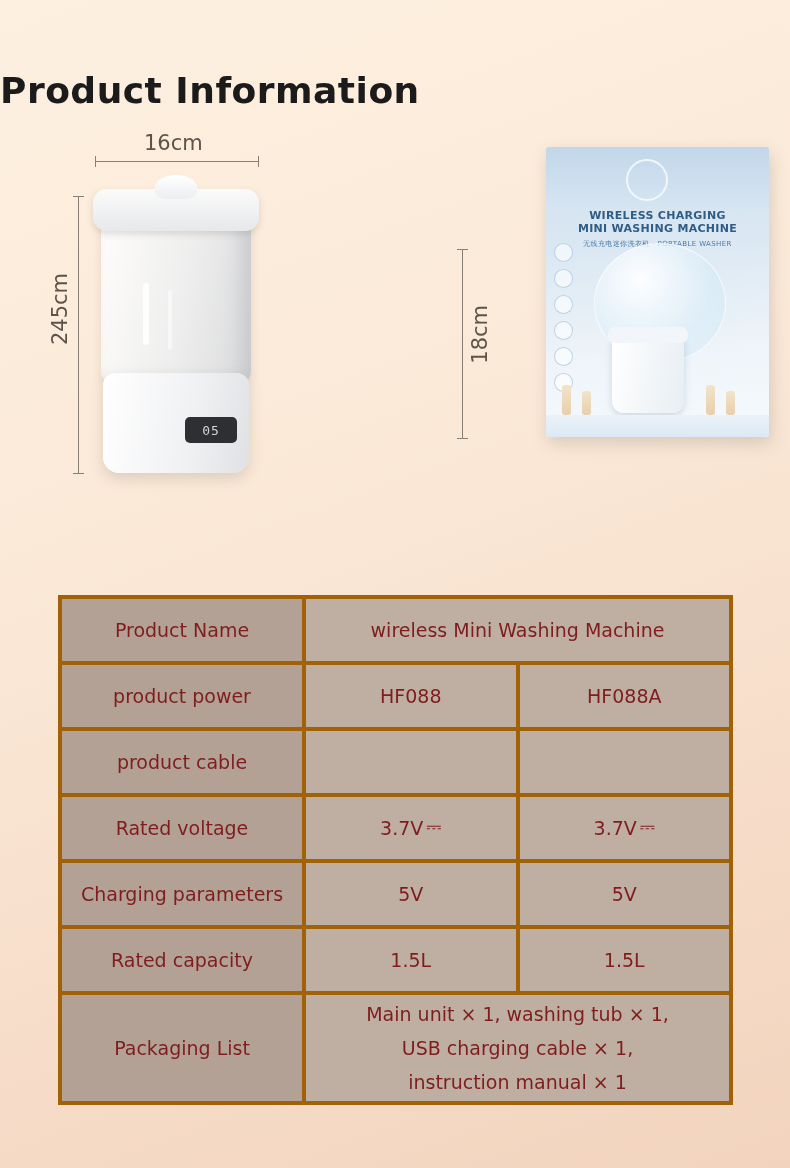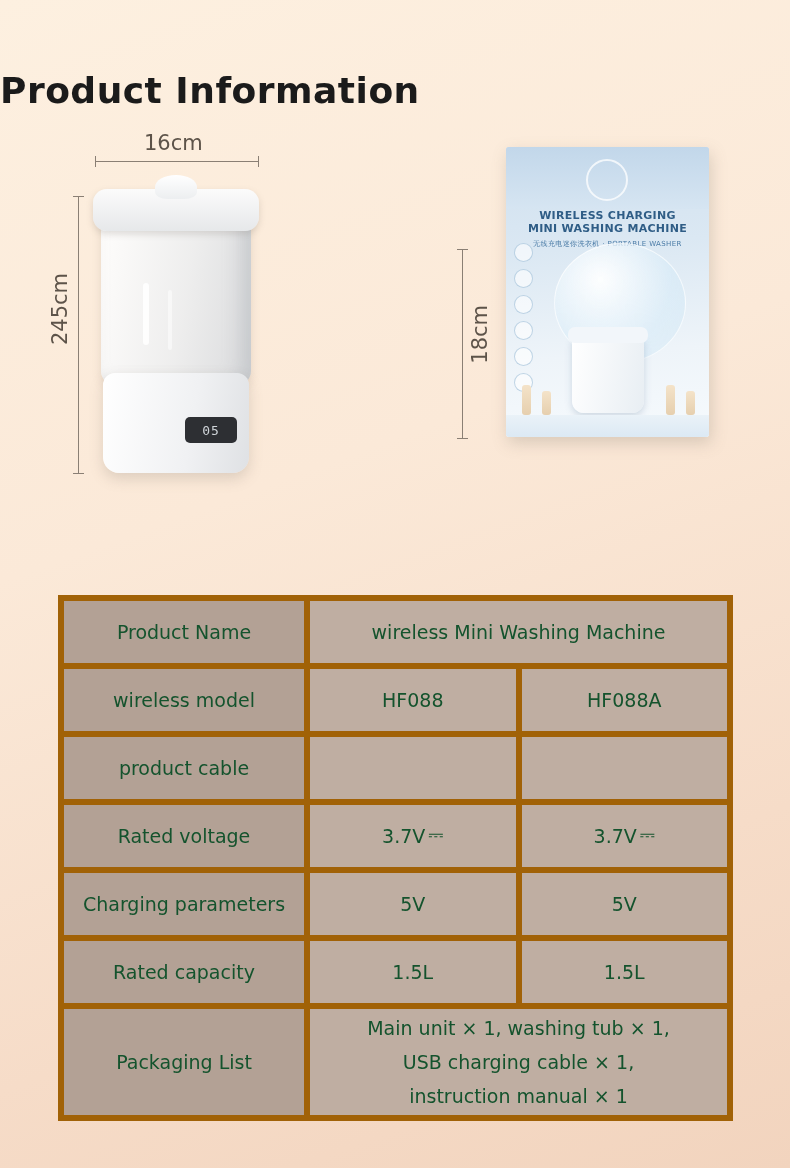--- a/index.html
+++ b/index.html
@@ -205,23 +205,23 @@
     font-size: 12px;
     display: flex;
     align-items: center;
     justify-content: center;
     letter-spacing: 1px;
   }
 
   
   .box {
     position: absolute;
-    left: 506px;
+    left: 546px;
     top: 14px;
-    width: 203px;
+    width: 223px;
     height: 290px;
     background: linear-gradient(175deg,#cfe0ef 0%, #dbe8f3 35%, #eef4f9 70%, #f6fafd 100%);
     border-radius: 3px;
     box-shadow: 2px 6px 16px rgba(120,110,100,.25);
     overflow: hidden;
   }
   .box .topstrip {
     position: absolute;
     left: 0; top: 0; right: 0; height: 62px;
     background: linear-gradient(180deg,#c2d7ea,#d6e5f2);
@@ -309,22 +309,22 @@
     left: 58px;
     top: 595px;
     width: 675px;
   }
   table.spec {
     border-collapse: collapse;
     width: 675px;
     table-layout: fixed;
   }
   table.spec td {
-    border: 6px solid #a16207;
-    color: #14532d;
+    border: 4px solid #a16207;
+    color: #7f1d1d;
     font-size: 19px;
     text-align: center;
     height: 58px;
     padding: 2px 6px;
     font-family: "DejaVu Sans", sans-serif;
   }
   td.label {
     background: #b3a195;
     width: 228px;
   }
@@ -411,21 +411,21 @@
   </div>
 
   <div class="spec-wrap">
     <table class="spec">
       <tbody>
           <tr>
         <td class="label">Product Name</td>
         <td class="val" colspan="2">wireless Mini Washing Machine</td>
       </tr>
       <tr>
-        <td class="label">wireless model</td>
+        <td class="label">product power</td>
         <td class="val">HF088</td>
         <td class="val">HF088A</td>
       </tr>
       <tr>
         <td class="label">product cable</td>
         <td class="val"></td>
         <td class="val"></td>
       </tr>
       <tr>
         <td class="label">Rated voltage</td>

